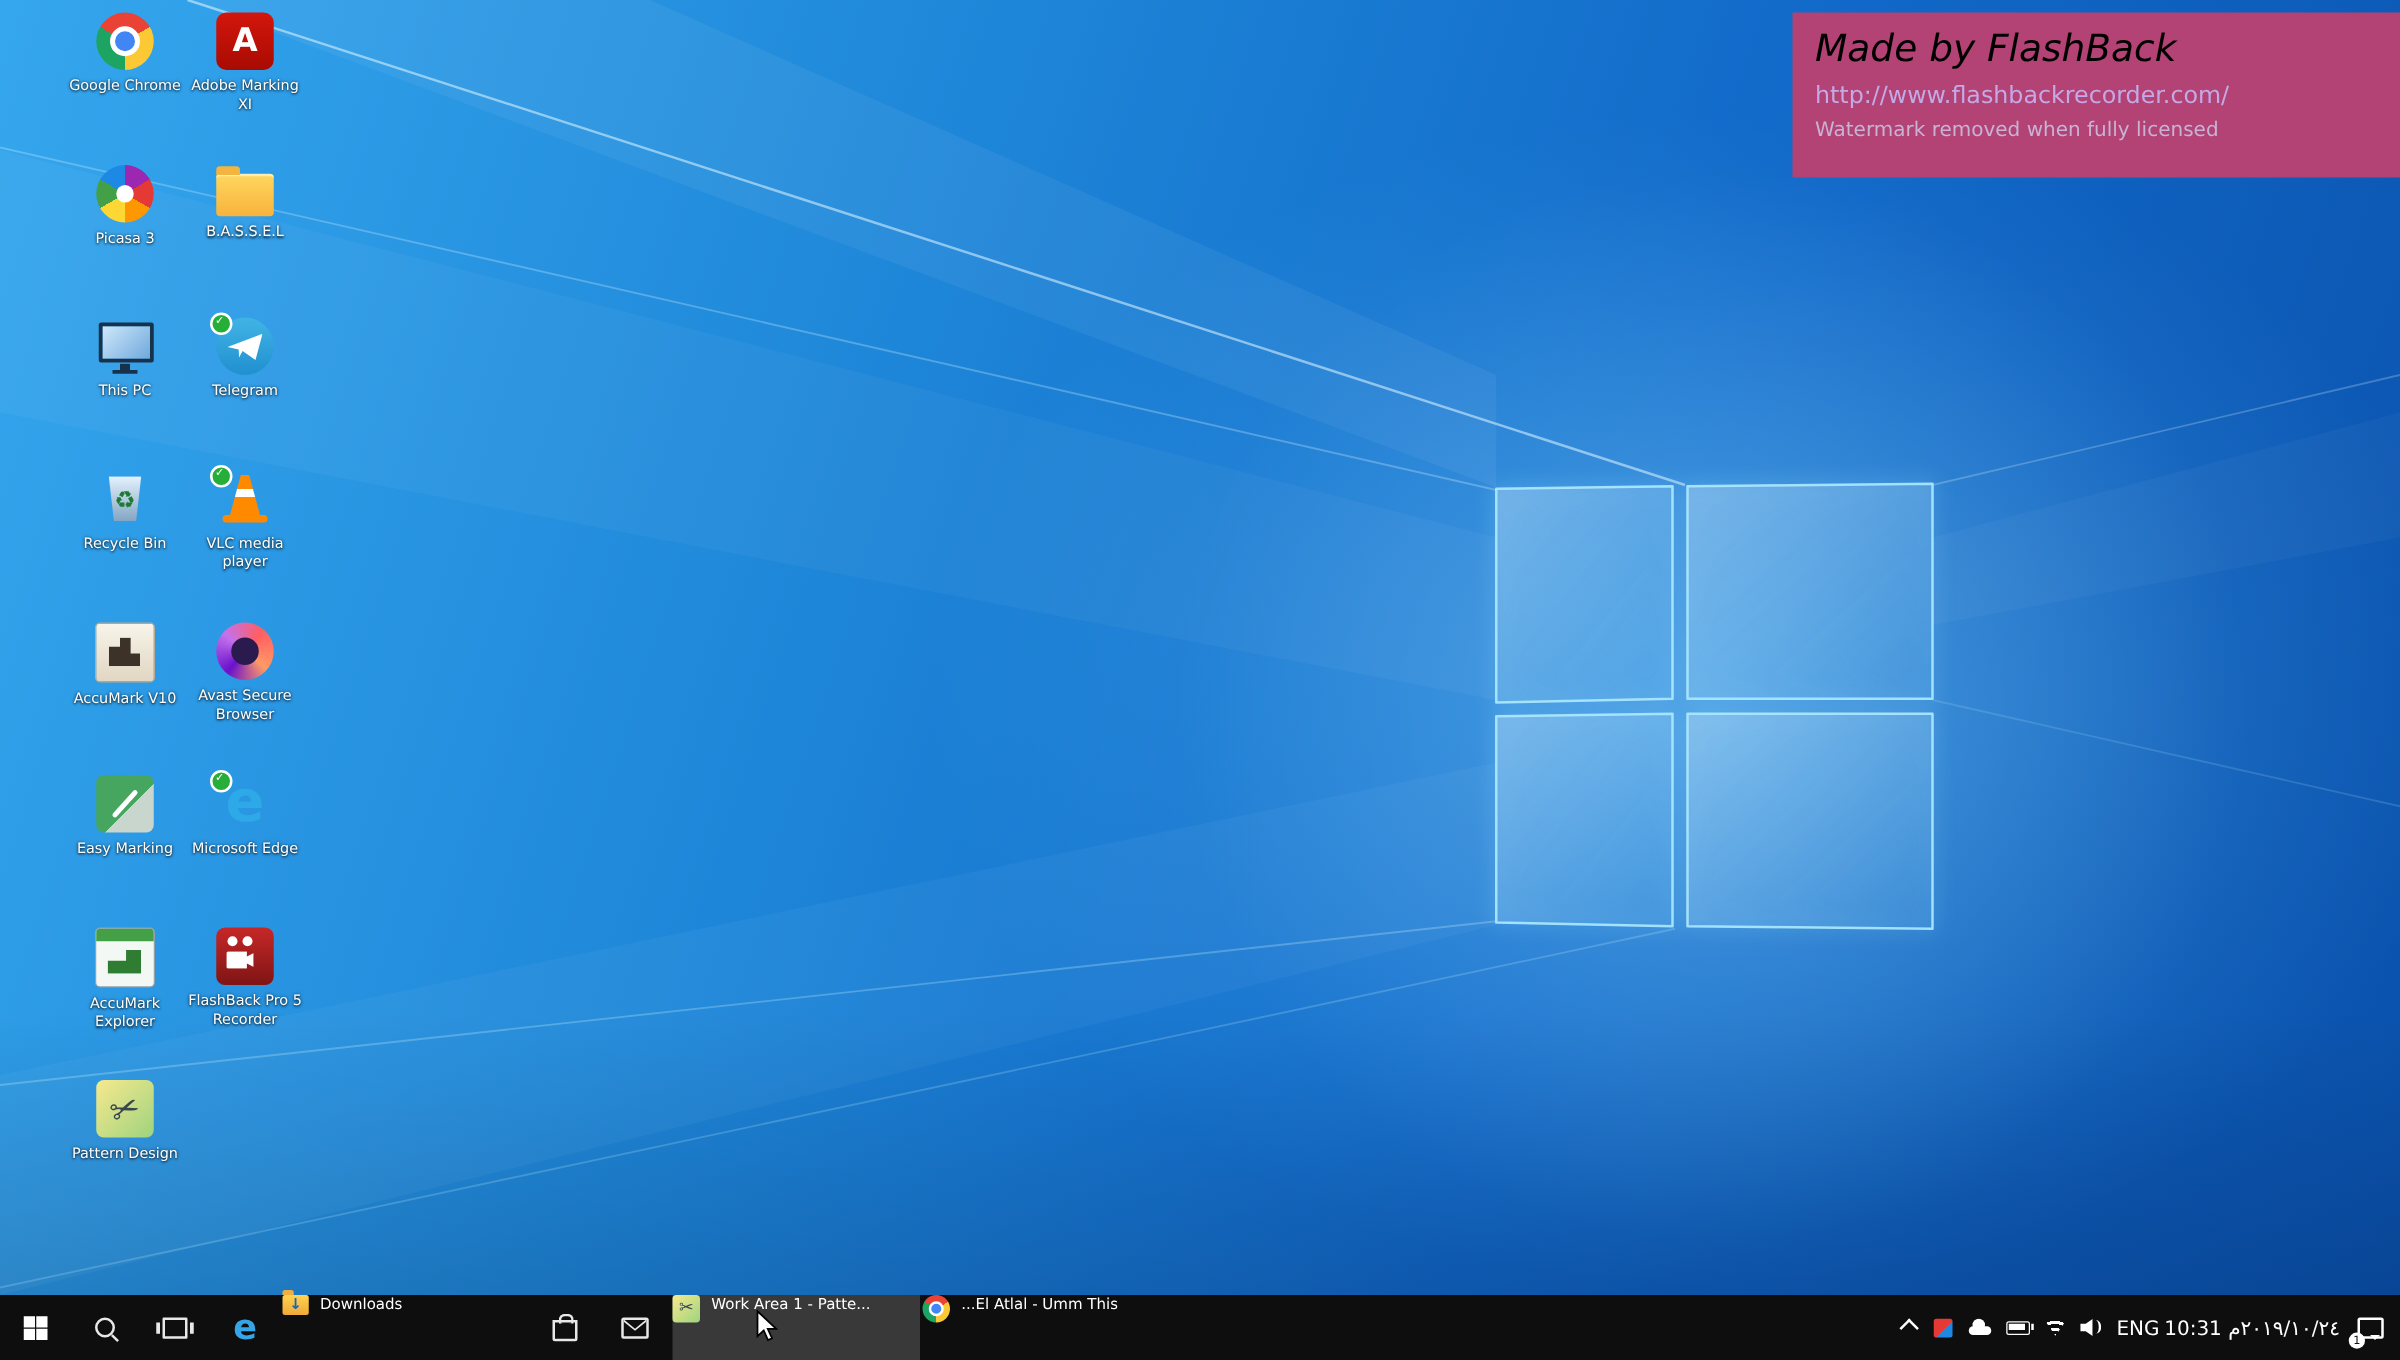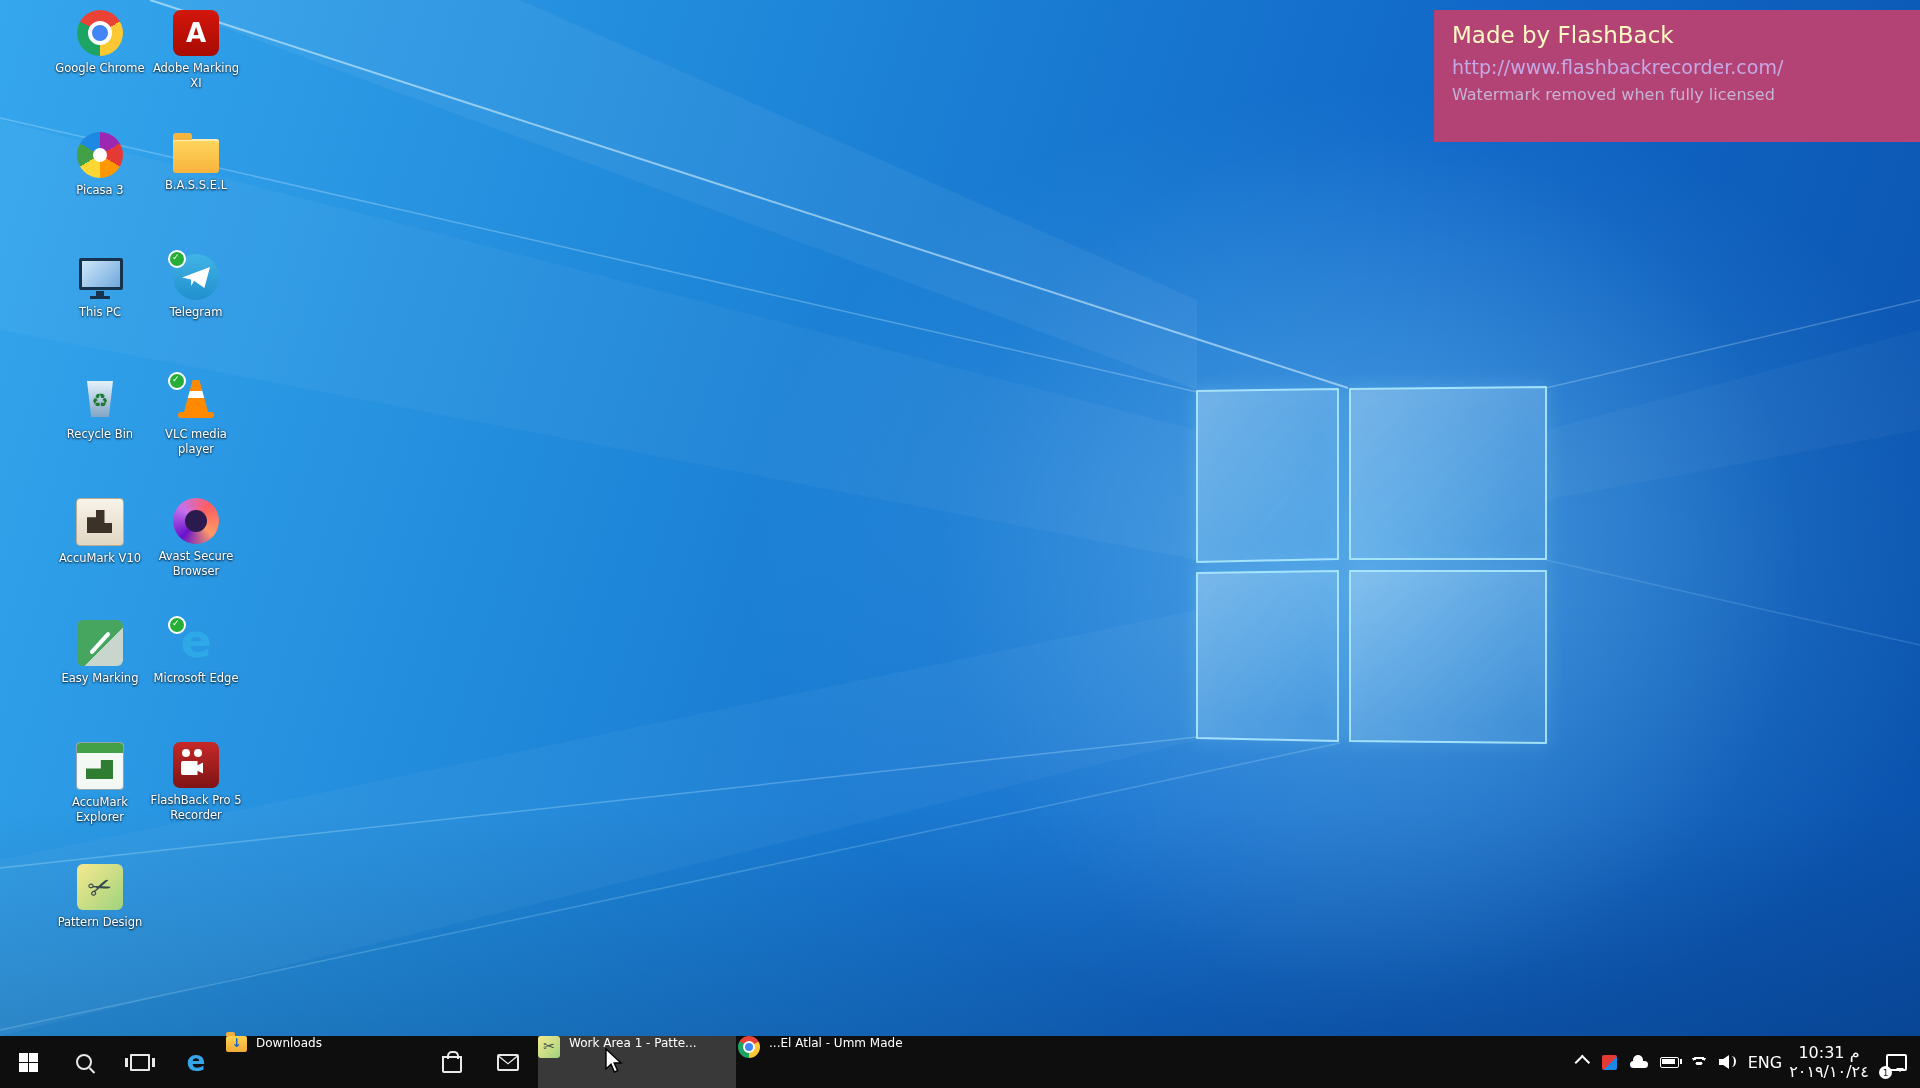--- a/index.html
+++ b/index.html
@@ -87,21 +87,21 @@
 
   .art-flashback{background:linear-gradient(#c62828,#7f1414);border-radius:7px;}
   .art-flashback::before{content:"";position:absolute;left:8px;top:19px;width:22px;height:14px;background:#fff;border-radius:2px;
     clip-path:polygon(0 0,75% 0,75% 30%,100% 10%,100% 90%,75% 70%,75% 100%,0 100%);}
   .art-flashback::after{content:"";position:absolute;left:9px;top:7px;width:8px;height:8px;border-radius:50%;
     background:#fff;box-shadow:12px 0 0 #fff;}
 
   
   .watermark{position:absolute;top:10px;right:0;width:486px;height:132px;background:#b24374;
     box-sizing:border-box;padding:10px 10px 0 18px;}
-  .wm-title{font-size:23px;color:#fef9c3;margin:2px 0 8px 0;}
+  .wm-title{font-size:30px;color:#000000;margin:2px 0 8px 0;font-style:italic;}
   .wm-url{font-size:19px;color:#c5a9e6;margin:0 0 7px 0;}
   .wm-note{font-size:16px;color:#c8b2d5;margin:0;}
 
   
   .taskbar{position:absolute;left:0;bottom:0;width:1920px;height:52px;background:#0e0e0e;
     display:flex;align-items:stretch;z-index:5;}
   .taskbar button{background:none;border:none;outline:none;color:#fff;padding:0;cursor:default;font:inherit;}
   .tb-ico{width:56px;display:flex;align-items:center;justify-content:center;}
   .task-btn{display:flex;align-items:flex-start;gap:9px;padding:0 10px;width:198px;box-sizing:border-box;
     margin-left:2px;border-bottom:2px solid #76b9ed;background:rgba(255,255,255,.07);}
@@ -148,21 +148,21 @@
     background:linear-gradient(#fff,#fff) 1px 1px/13px 5px no-repeat;}
   .bat::after{content:"";position:absolute;right:-4px;top:1px;width:2px;height:5px;background:#fff;}
   .wifi{width:18px;height:13px;clip-path:polygon(50% 100%,0 0,100% 0);
     background:repeating-radial-gradient(circle at 50% 108%,#fff 0 2.5px,rgba(255,255,255,0) 2.5px 5.5px);}
   .spk{width:20px;height:14px;position:relative;}
   .spk::before{content:"";position:absolute;left:0;top:0;width:10px;height:14px;background:#fff;
     clip-path:polygon(0 28%,42% 28%,100% 0,100% 100%,42% 72%,0 72%);}
   .spk::after{content:"";position:absolute;right:3px;top:1px;width:7px;height:11px;
     border-right:2px solid #fff;border-radius:50%;}
   .lang{width:42px;display:flex;align-items:center;justify-content:center;font-size:12px;}
-  .clock{display:flex;flex-direction:column;align-items:center;justify-content:center;
+  .clock{display:flex;align-items:center;justify-content:center;
     font-size:12px;line-height:1.35;min-width:86px;padding:0 6px;}
   .action{width:48px;display:flex;align-items:center;justify-content:center;position:relative;}
   .bubble{width:17px;height:13px;border:2px solid #fff;border-radius:2px;position:relative;}
   .bubble::after{content:"";position:absolute;bottom:-7px;right:1px;width:0;height:0;
     border:4px solid transparent;border-top-color:#fff;}
   .badge{position:absolute;left:7px;bottom:9px;min-width:13px;height:13px;border-radius:7px;background:#fff;
     color:#111;font-size:9px;display:flex;align-items:center;justify-content:center;padding:0 2px;box-sizing:border-box;}
 
   .cursor{position:absolute;left:604px;top:1048px;z-index:9;pointer-events:none;}
 </style>
@@ -306,21 +306,21 @@
       <span class="mail"></span>
     </button>
 
     <button class="task-btn active">
       <span class="mini-pattern"></span>
       <span class="lbl">Work Area 1 - Patte...</span>
     </button>
 
     <button class="task-btn">
       <span class="mini-chrome"></span>
-      <span class="lbl">...El Atlal - Umm Made</span>
+      <span class="lbl">...El Atlal - Umm This</span>
     </button>
 
     <div class="tb-right">
       <button class="tray-ico">
         <span class="chev"></span>
       </button>
       <button class="tray-ico">
         <span class="fb-tray"></span>
       </button>
       <button class="tray-ico">

